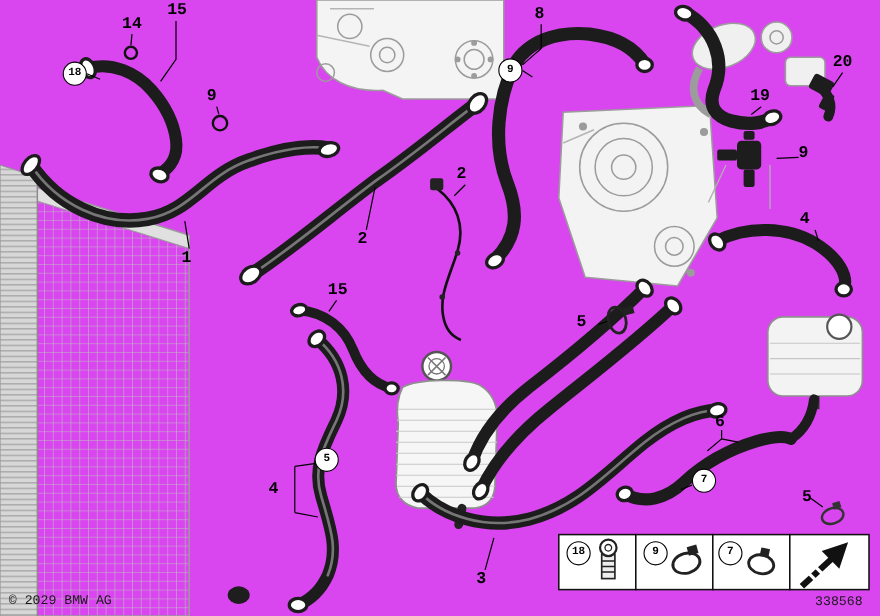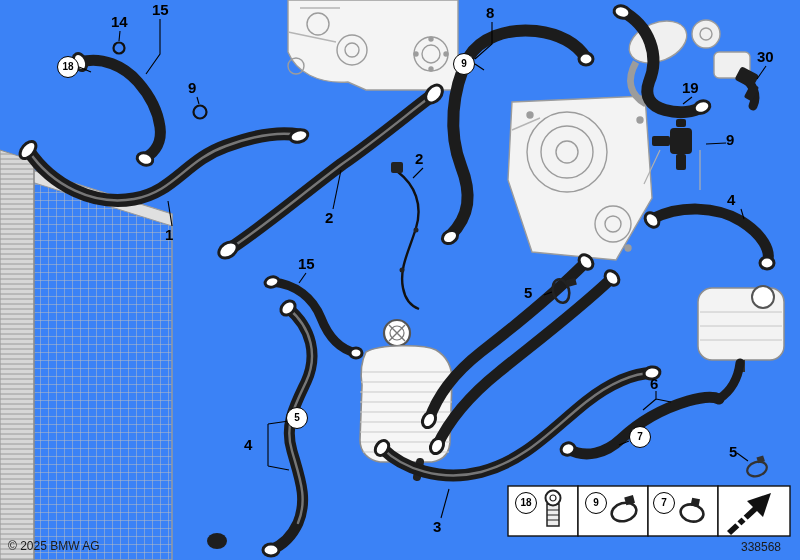--- a/index.html
+++ b/index.html
@@ -1,18 +1,18 @@
 <!DOCTYPE html>
 <html><head>
 <meta charset="utf-8">
 <style>
   html,body { margin:0; padding:0; background:#fff; }
   .stage {
     position:relative; width:800px; height:560px; overflow:hidden;
-    background:#3b82f6; font-family:Liberation Sans, sans-serif;
+    background:#d946ef; font-family:Liberation Mono, monospace;
   }
   .stage > svg { position:absolute; left:0; top:0; }
   .callout {
     position:absolute; font-size:15px; font-weight:bold; color:#000;
     line-height:1; white-space:nowrap;
   }
   .callout.circled {
     width:22px; height:22px; box-sizing:border-box;
     border:1.6px solid #000; border-radius:50%; background:#fff;
     display:flex; align-items:center; justify-content:center;
@@ -225,34 +225,34 @@
   </g>
 </svg>
 
   <span class="callout" style="left:152px;top:2px">15</span>
   <span class="callout" style="left:111px;top:14px">14</span>
   <span class="callout" style="left:188px;top:80px">9</span>
   <span class="callout circled" style="left:57px;top:56px">18</span>
   <span class="callout" style="left:486px;top:5px">8</span>
   <span class="callout circled" style="left:453px;top:53px">9</span>
   <span class="callout" style="left:682px;top:80px">19</span>
-  <span class="callout" style="left:757px;top:49px">30</span>
+  <span class="callout" style="left:757px;top:49px">20</span>
   <span class="callout" style="left:726px;top:132px">9</span>
   <span class="callout" style="left:415px;top:151px">2</span>
   <span class="callout" style="left:325px;top:210px">2</span>
   <span class="callout" style="left:727px;top:192px">4</span>
   <span class="callout" style="left:165px;top:227px">1</span>
   <span class="callout" style="left:298px;top:256px">15</span>
   <span class="callout" style="left:524px;top:285px">5</span>
   <span class="callout circled" style="left:286px;top:407px">5</span>
   <span class="callout" style="left:244px;top:437px">4</span>
   <span class="callout" style="left:650px;top:376px">6</span>
   <span class="callout circled" style="left:629px;top:426px">7</span>
   <span class="callout" style="left:433px;top:519px">3</span>
   <span class="callout" style="left:729px;top:444px">5</span>
 
   <span class="callout circled" style="left:515px;top:492px">18</span>
   <span class="callout circled" style="left:585px;top:492px">9</span>
   <span class="callout circled" style="left:653px;top:492px">7</span>
 
-  <div class="footer-text" style="left:8px;top:540px">© 2025 BMW AG</div>
+  <div class="footer-text" style="left:8px;top:540px">© 2029 BMW AG</div>
   <div class="footer-text" style="left:741px;top:541px">338568</div>
 </div>
 
 </body></html>

